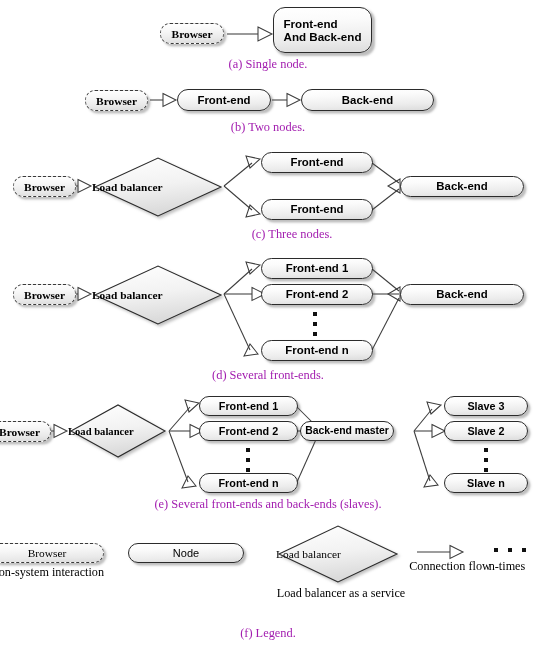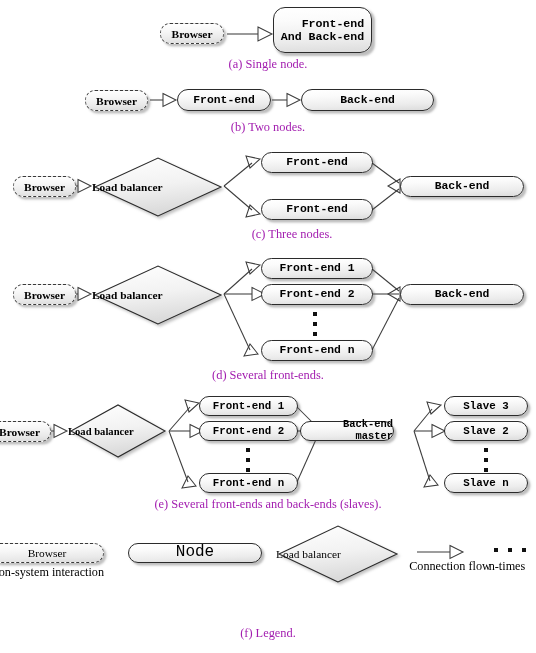--- a/index.html
+++ b/index.html
@@ -9,23 +9,23 @@
   .panel{position:absolute;left:0;width:536px;}
 
   
   .node{
     position:absolute;
     box-sizing:border-box;
     border:1px solid #2b2b2b;
     border-radius:11px;
     background:linear-gradient(178deg,#ffffff 0%,#fbfbfb 28%,#ececec 72%,#dcdcdc 100%);
     box-shadow:2.5px 2.5px 2.2px rgba(90,90,90,0.40);
-    font-family:Liberation Mono, monospace;
+    font-family:Liberation Sans, sans-serif;
     font-weight:bold;
-    text-align:right;
+    text-align:left;
     color:#000;
     display:flex;
     align-items:center;
     justify-content:center;
     line-height:1.12;
     white-space:pre-line;
   }
   .node.twoline{border-radius:12px;}
 
   .browser{
@@ -261,32 +261,33 @@
     <div class="caption" style="top:110px;">(e)  Several front-ends and back-ends (slaves).</div>
   </div>
 
   <div class="panel" style="top:522px;height:131px;">
 
     <div class="browser" style="left:-10px;top:21px;width:114px;height:20px;font-size:11.4px;font-weight:normal;">
       <span>Browser</span>
     </div>
     <div class="legtext" style="left:-28px;top:43px;width:150px;">Non-system interaction</div>
 
-    <div class="node" style="left:128px;top:21px;width:134px;height:20px;font-size:16px;font-weight:normal;">
+    <div class="node" style="left:128px;top:21px;width:116px;height:20px;font-size:11px;font-weight:normal;">
       <span>Node</span>
     </div>
 
     <div class="diamond" style="left:276px;top:3px;width:124px;height:58px;">
       <svg width="128" height="62">
         <polygon points="62,31 3,3 62,-25 121,3" transform="translate(0,26)" fill="url(#dg1)" stroke="#2b2b2b" stroke-width="1.1" style="filter:drop-shadow(2.5px 2.5px 1.6px rgba(90,90,90,0.38))"></polygon>
       </svg>
       <div class="dlabel" style="font-size:11.4px;font-weight:normal;">
         <span>Load balancer</span>
       </div>
     </div>
+    <div class="legtext" style="left:266px;top:64px;width:150px;">Load balancer as a service</div>
 
     <svg class="edges" width="536" height="131" style="pointer-events:none;">
       <line x1="417" y1="30" x2="450" y2="30"></line>
       <path class="ahead" d="M450,23.5 L463,30 L450,36.5 Z"></path>
     </svg>
     <div class="legtext" style="left:405px;top:37px;width:90px;">Connection flow</div>
 
     <div class="dots-h" style="left:489px;top:26px;">
       <i></i>
         <i></i>

